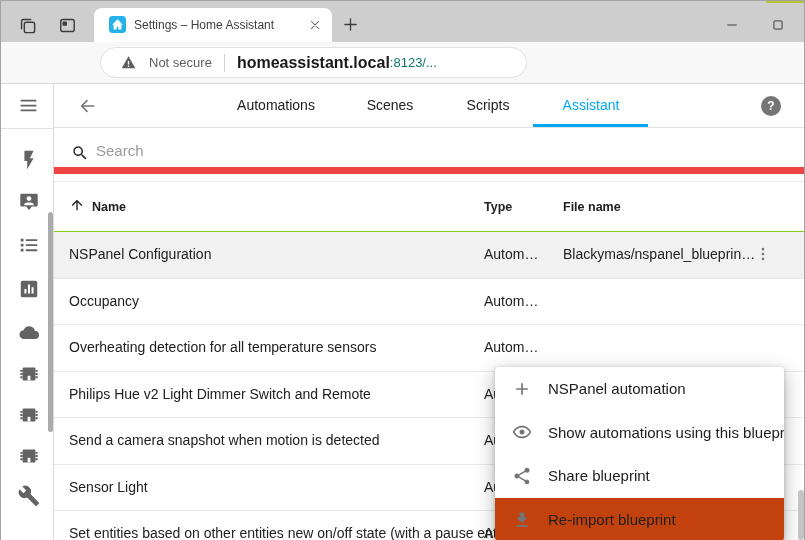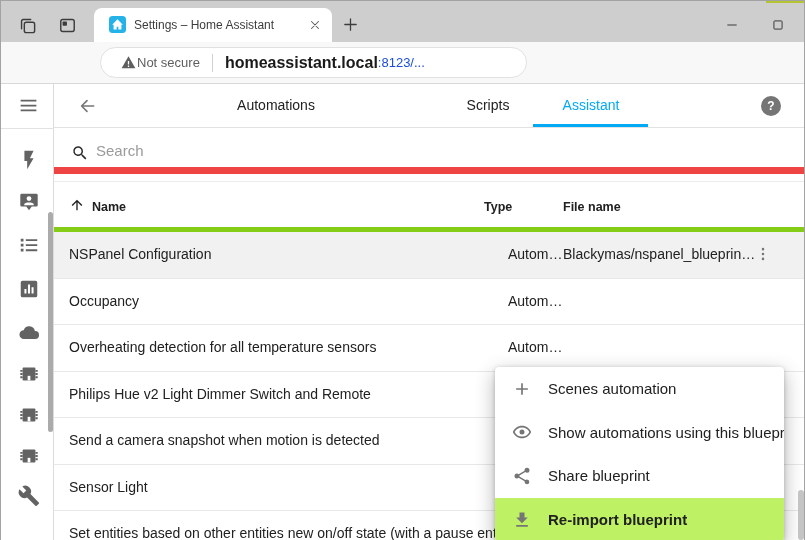--- a/index.html
+++ b/index.html
@@ -15,24 +15,24 @@
   .tab { position:absolute; left:94px; top:8px; width:238px; height:34px; background:#fff; border-radius:8px 8px 0 0; }
   .tab .fav { position:absolute; left:15px; top:8px; }
   .tab .ttl { position:absolute; left:40px; top:0; line-height:34px; font-size:12px; color:#3d3d3d; white-space:nowrap; }
   .tab .cls { position:absolute; right:10px; top:10px; color:#5a5a5a; }
   .winctl { position:absolute; top:18px; color:#303030; }
 
   
   .toolbar { position:absolute; left:0; top:42px; width:805px; height:42px; background:#f8f8f8; border-bottom:1px solid #d8d8d8; }
   .tb-ic { position:absolute; top:53px; color:#474747; }
   .omnibox { position:absolute; left:100px; top:5px; width:427px; height:31px; background:#fff; border:1px solid #e1e1e1; border-radius:16px; display:flex; align-items:center; padding-left:20px; }
-  .omnibox .sec { font-size:13px; color:#5e5e5e; margin-left:1px; white-space:nowrap; }
+  .omnibox .sec { font-size:13px; color:#5e5e5e; margin-left:13px; white-space:nowrap; }
   .omnibox .sep { width:1px; height:18px; background:#d0d0d0; margin:0 12px; }
   .omnibox .host { font-size:16px; color:#1a1a1a; font-weight:bold; white-space:nowrap; }
-  .omnibox .rest { font-size:13px; color:#1d4ed8; white-space:nowrap; }
+  .omnibox .rest { font-size:13px; color:#0f766e; white-space:nowrap; }
   .avatar { position:absolute; left:724px; top:50px; width:26px; height:26px; border-radius:50%; overflow:hidden; }
 
   
   .app { position:absolute; left:0; top:84px; width:782px; height:456px; background:#fff; }
   .sidebar { position:absolute; left:0; top:0; width:54px; height:456px; background:#fff; border-right:1px solid #dcdcdc; }
   .sb-ic { position:absolute; left:18px; color:#636363; }
   .sb-div { position:absolute; left:0; top:44px; width:54px; height:1px; background:#e2e2e2; }
   .sb-scroll { position:absolute; left:48px; top:128px; width:5px; height:220px; background:#ababab; border-radius:3px; }
 
   .appheader { position:absolute; left:54px; top:0; width:751px; height:44px; background:#fff; border-bottom:1px solid #e2e2e2; }
@@ -40,38 +40,38 @@
   .ha-tab.active { color:#03a9f4; }
   .underline { position:absolute; left:479px; bottom:0; width:115px; height:3px; background:#03a9f4; }
   .help { position:absolute; left:707px; top:12px; width:20px; height:20px; border-radius:50%; background:#757575; color:#fff; font-size:12px; font-weight:bold; text-align:center; line-height:20px; }
 
   .searchbar { position:absolute; left:54px; top:44px; width:751px; height:46px; border-bottom:7px solid #ef4444; }
   .searchbar svg { position:absolute; left:17px; top:16px; color:#2b2b2b; }
   .searchbar input { position:absolute; left:42px; top:0; width:400px; height:45px; border:none; outline:none; font-size:15px; color:#212121; font-family:"Liberation Sans",sans-serif; background:transparent; }
   .searchbar input::placeholder { color:#9a9a9a; }
   .hairline2 { position:absolute; left:54px; top:97px; width:751px; height:1px; background:#ececec; }
 
-  .thead { position:absolute; left:54px; top:98px; width:751px; height:50px; border-bottom:5px solid #84cc16; font-size:12.5px; font-weight:bold; color:#212121; }
+  .thead { position:absolute; left:54px; top:98px; width:751px; height:50px; border-bottom:1px solid #84cc16; font-size:12.5px; font-weight:bold; color:#212121; }
   .thead .sort { position:absolute; left:15px; top:15px; color:#212121; }
   .thead .c-name { position:absolute; left:38px; top:0; line-height:50px; }
   .thead .c-type { position:absolute; left:430px; top:0; line-height:50px; }
   .thead .c-file { position:absolute; left:509px; top:0; line-height:50px; }
 
   .row { position:absolute; left:54px; width:751px; height:46.5px; border-bottom:1px solid #e8e8e8; background:#fff; font-size:14px; color:#212121; }
   .row.hl { background:#f1f1f1; }
   .row .name { position:absolute; left:15px; top:0; line-height:45px; white-space:nowrap;text-align:right; }
-  .row .type { position:absolute; left:430px; top:0; line-height:45px; white-space:nowrap;margin-left:24px; }
+  .row .type { position:absolute; left:430px; top:0; line-height:45px; white-space:nowrap; }
   .row .file { position:absolute; left:509px; top:0; line-height:45px; white-space:nowrap;text-align:center; }
   .row .dots { position:absolute; left:700px; top:13px; color:#757575; cursor:pointer; }
 
   .ctxmenu { position:absolute; left:495px; top:283px; width:289px; background:#fff; border-radius:4px; box-shadow:0 6px 20px rgba(0,0,0,.3), 0 1px 4px rgba(0,0,0,.2); z-index:10; overflow:hidden; }
   .mi { position:relative; height:43.6px; display:flex; align-items:center; cursor:pointer; color:#212121; }
   .mi svg { margin-left:17px; color:#757575; flex:none; }
   .mi span { margin-left:16px; font-size:15px; white-space:nowrap; }
-  .mi.hl { background:#bef264;font-weight:bold; }
+  .mi.hl { background:#c2410c; }
 
   .pg-scroll { position:absolute; left:798px; top:490px; width:6px; height:50px; background:#c4c4c4; border-radius:3px; z-index:20; }
 </style>
 </head>
 <body>
 
 <div class="screen">
 
   <div class="tabstrip">
     <svg class="tstrip-ic" style="left:18px" width="19" height="19" viewBox="0 0 24 24">
@@ -214,20 +214,21 @@
         <path d="M22.7 19l-9.1-9.1a6.3 6.3 0 0 0-8.9-8.2L9 6 6 9 1.7 4.7a6.3 6.3 0 0 0 8.2 8.9l9.1 9.1a1 1 0 0 0 1.4 0l2.3-2.3a1 1 0 0 0 0-1.4z" fill="currentColor"></path>
       </svg>
       <div class="sb-scroll"></div>
     </div>
 
     <div class="appheader">
       <svg style="position:absolute;left:23px;top:12px;color:#757575" width="20" height="20" viewBox="0 0 24 24">
         <path d="M20 12H5.5m6.5-6.5L5.5 12l6.5 6.5" stroke="currentColor" stroke-width="1.9" fill="none" stroke-linecap="round" stroke-linejoin="round"></path>
       </svg>
       <span class="ha-tab" style="left:222px">Automations</span>
+      <span class="ha-tab" style="left:336px">Scenes</span>
       <span class="ha-tab" style="left:434px">Scripts</span>
       <span class="ha-tab active" style="left:537px">Assistant</span>
       <div class="underline"></div>
       <div class="help">?</div>
     </div>
 
     <div class="searchbar">
       <svg width="18" height="18" viewBox="0 0 24 24">
         <path d="M9.5 3A6.5 6.5 0 0 1 16 9.5c0 1.6-.6 3.1-1.6 4.2l.3.3h.8l5 5-1.5 1.5-5-5v-.8l-.3-.3A6.5 6.5 0 1 1 9.5 3m0 2C7 5 5 7 5 9.5S7 14 9.5 14 14 12 14 9.5 12 5 9.5 5z" fill="currentColor"></path>
       </svg>
@@ -283,21 +284,21 @@
           <circle cx="12" cy="12" r="1.7" fill="currentColor"></circle>
           <circle cx="12" cy="18.5" r="1.7" fill="currentColor"></circle>
         </svg>
     </div>
 
     <div class="ctxmenu">
       <div class="mi">
         <svg width="20" height="20" viewBox="0 0 24 24">
             <path d="M19 13h-6v6h-2v-6H5v-2h6V5h2v6h6z" fill="currentColor"></path>
           </svg>
-        <span>Scenes automation</span>
+        <span>NSPanel automation</span>
       </div>
       <div class="mi">
         <svg width="20" height="20" viewBox="0 0 24 24">
             <path d="M12 9a3 3 0 1 1 0 6 3 3 0 0 1 0-6m0-4.5c5 0 9.3 3.1 11 7.5-1.7 4.4-6 7.5-11 7.5S2.7 16.4 1 12c1.7-4.4 6-7.5 11-7.5m0 2A9.8 9.8 0 0 0 3.2 12a9.8 9.8 0 0 0 17.6 0A9.8 9.8 0 0 0 12 6.5z" fill="currentColor"></path>
           </svg>
         <span>Show automations using this blueprint</span>
       </div>
       <div class="mi">
         <svg width="20" height="20" viewBox="0 0 24 24">
             <path d="M18 16.1c-.8 0-1.4.3-2 .8l-7.1-4.2c0-.2.1-.5.1-.7s0-.5-.1-.7L16 7.2c.5.5 1.2.8 2 .8a3 3 0 1 0-3-3c0 .2 0 .5.1.7L8 9.8A3 3 0 0 0 6 9a3 3 0 0 0 0 6c.8 0 1.5-.3 2-.8l7.1 4.2c0 .2-.1.4-.1.6a2.9 2.9 0 1 0 3-2.9z" fill="currentColor"></path>

